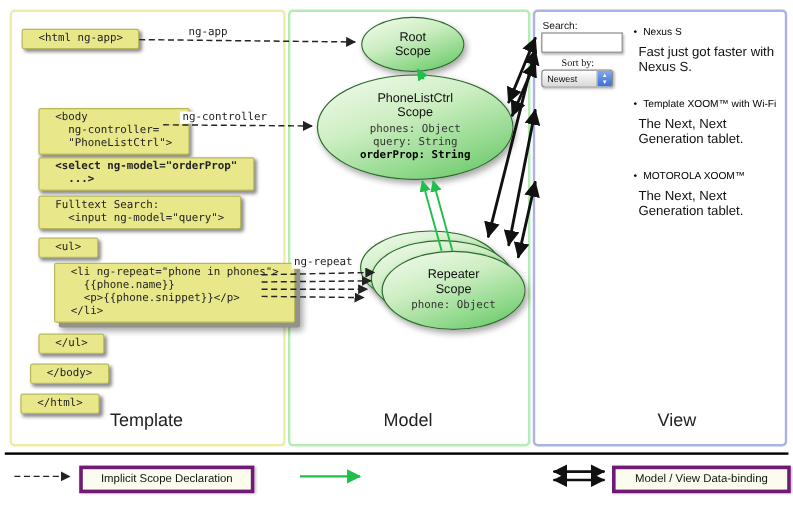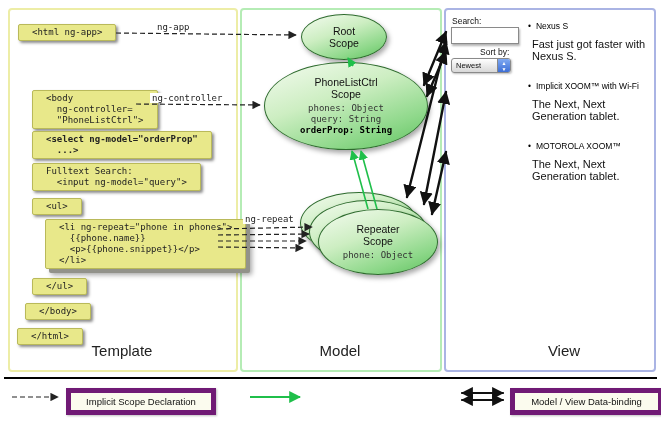--- a/index.html
+++ b/index.html
@@ -43,21 +43,21 @@
   .v-select .val{flex:1;font-size:7.5px;padding-left:4px;color:#111;}
   .v-select .cap{width:12px;height:100%;background:linear-gradient(#7fa9f2,#3d6fd6);
         border-left:1px solid #888;border-radius:0 2px 2px 0;color:#fff;font-size:5px;line-height:6px;
         display:flex;flex-direction:column;align-items:center;justify-content:center;}
   .v-item{position:absolute;z-index:2;width:124px;}
   .v-item .nm{font-size:8.5px;color:#000;}
   .v-item .nm .blt{margin-right:5px;}
   .v-item .sn{font-size:11px;color:#111;margin-top:7px;margin-left:4px;}
 
   .divider{position:absolute;left:4px;top:377px;width:653px;height:2px;background:#000;z-index:2;}
-  .legend-box{position:absolute;top:388px;height:17px;z-index:2;border:5px solid #701a75;background:#fbfbee;
+  .legend-box{position:absolute;top:388px;height:17px;z-index:2;border:3px solid #701a75;background:#fbfbee;
         box-shadow:1px 1px 2px rgba(0,0,0,0.25);display:flex;align-items:center;justify-content:center;
         font-size:9.5px;color:#111;}
 </style>
 </head>
 <body>
 
 <div class="stage">
 
   <div class="col col-template"></div>
   <div class="col col-model"></div>
@@ -100,35 +100,35 @@
   <div class="ellipse ghost" style="left:300px;top:192px;width:116px;height:60px;"></div>
   <div class="ellipse ghost" style="left:309px;top:200px;width:117px;height:62px;"></div>
   <div class="ellipse" style="left:318px;top:209px;width:118px;height:64px;">
     <div class="etitle">Repeater
 Scope</div>
     <div class="eprops">phone: Object</div>
   </div>
 
   <div class="v-label" style="left:452px;top:16px;">Search:</div>
   <input class="v-input" style="left: 451px; top: 27px;">
-  <div class="v-label" style="left:480px;top:47px;">Sort by:</div>
+  <div class="v-label" style="left:468px;top:47px;font-family:Liberation Serif, serif;">Sort by:</div>
   <div class="v-select" style="left:451px;top:58px;">
     <span class="val">Newest</span>
     <span class="cap">
         <span>▲</span>
         <span>▼</span>
       </span>
   </div>
 
   <div class="v-item" style="left:528px;top:21px;">
     <div class="nm"><span class="blt">•</span><span>Nexus S</span></div>
     <div class="sn">Fast just got faster with Nexus S.</div>
   </div>
   <div class="v-item" style="left:528px;top:81px;">
-    <div class="nm"><span class="blt">•</span><span>Implicit XOOM™ with Wi-Fi</span></div>
+    <div class="nm"><span class="blt">•</span><span>Template XOOM™ with Wi-Fi</span></div>
     <div class="sn">The Next, Next Generation tablet.</div>
   </div>
   <div class="v-item" style="left:528px;top:141px;">
     <div class="nm"><span class="blt">•</span><span>MOTOROLA XOOM™</span></div>
     <div class="sn">The Next, Next Generation tablet.</div>
   </div>
 
   <div class="arrow-label" style="left:155px;top:22px;">ng-app</div>
   <div class="arrow-label" style="left:150px;top:93px;">ng-controller</div>
   <div class="arrow-label" style="left:243px;top:214px;">ng-repeat</div>

